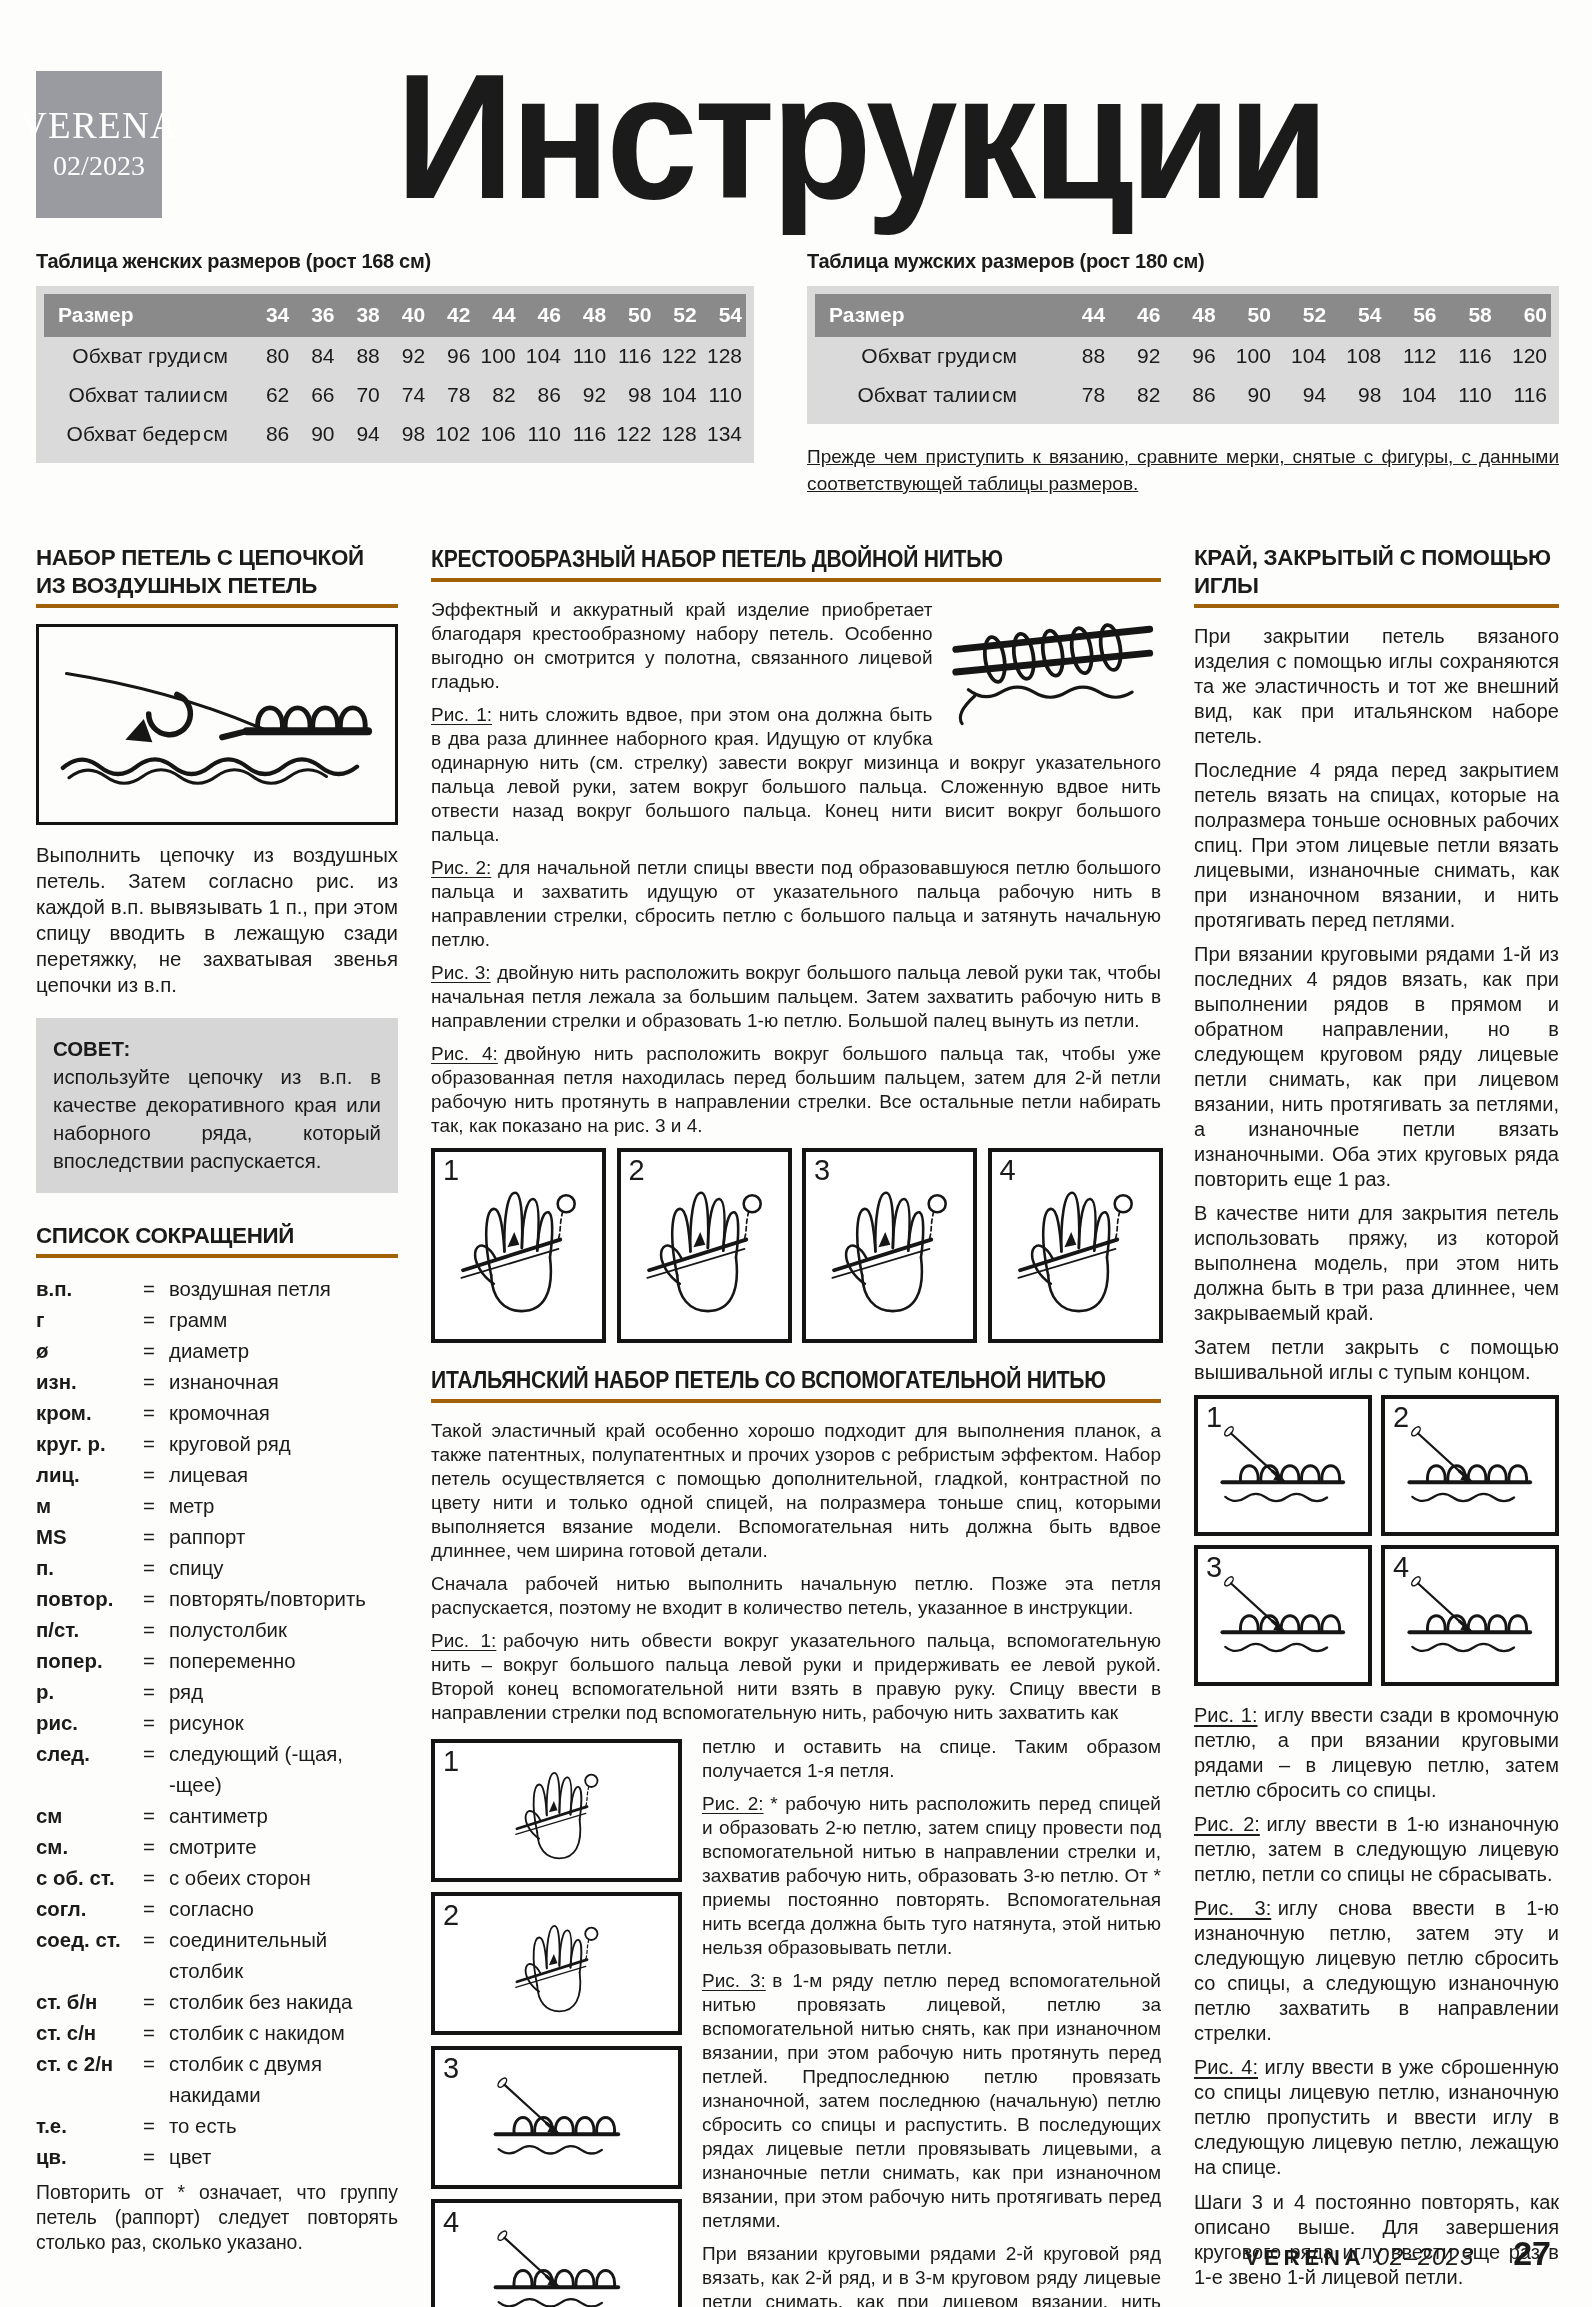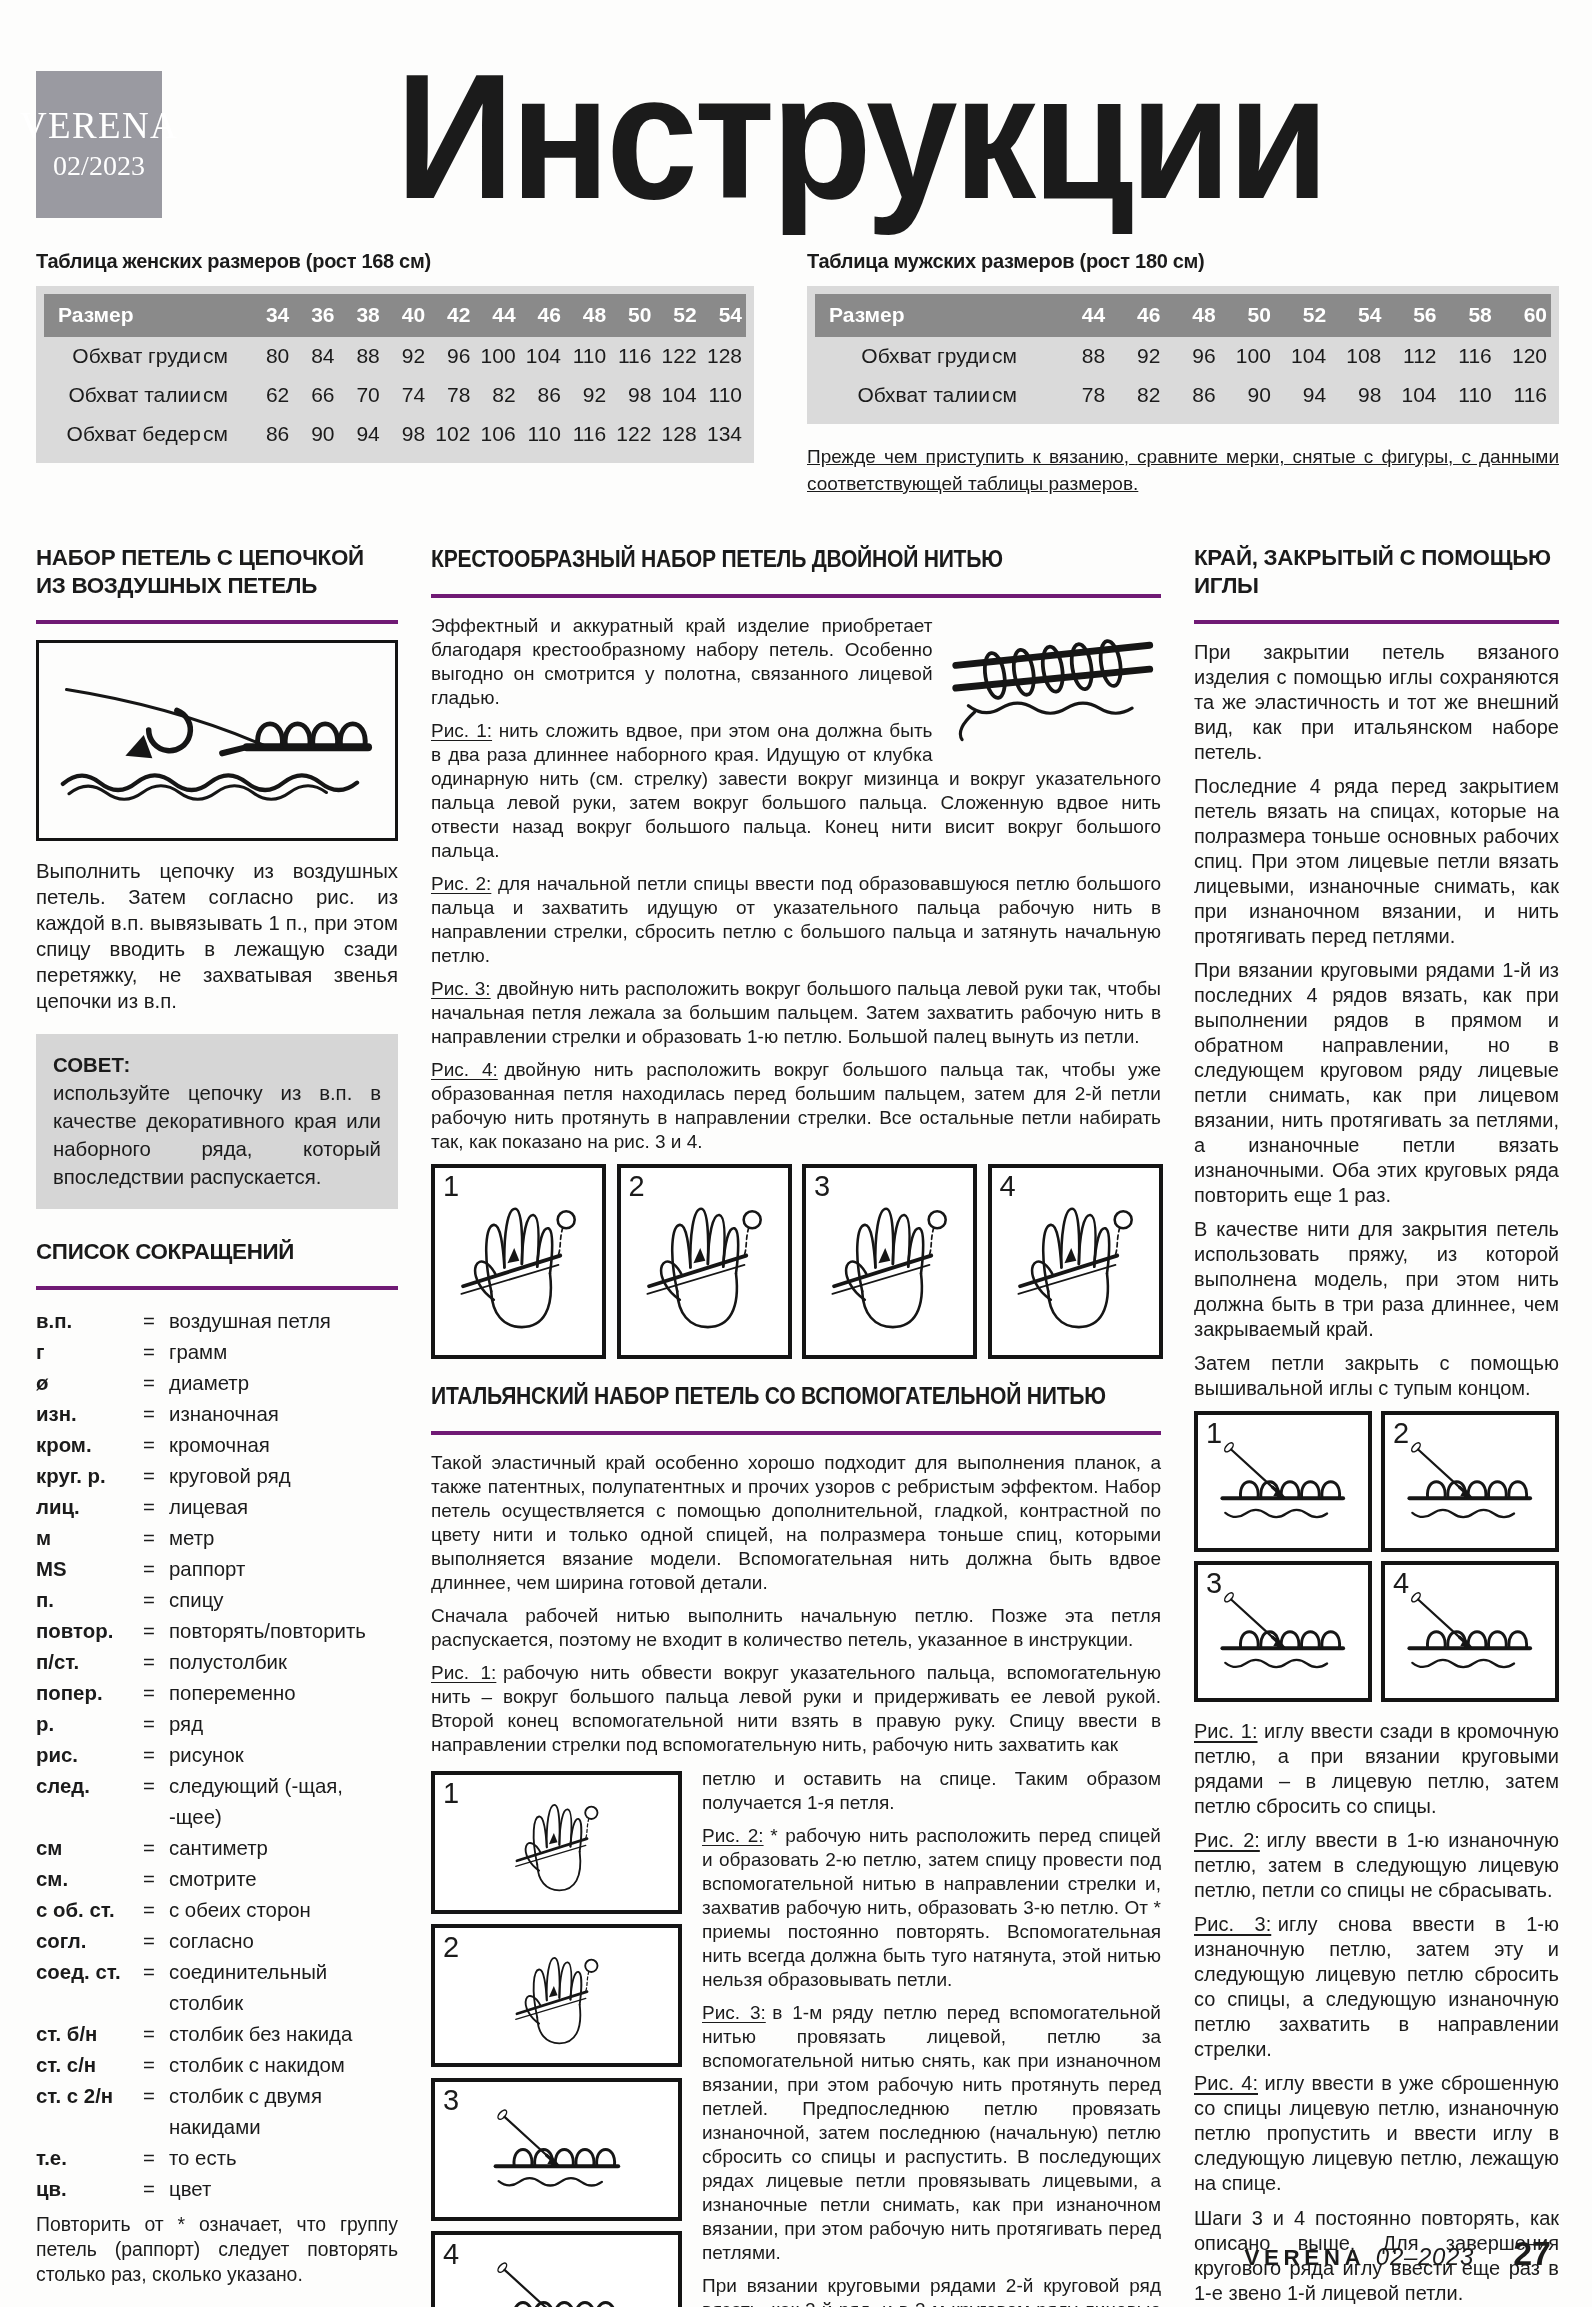--- a/index.html
+++ b/index.html
@@ -35,22 +35,22 @@
   .c-lbl-w{width:158px;} .c-unit-w{width:46px;}
   .c-lbl-m{width:176px;} .c-unit-m{width:63px;}
   .table-note{font-size:19px;line-height:27px;text-align:justify;text-decoration:underline;}
 
   
   .columns{display:flex;gap:33px;align-items:flex-start;}
   .col-left{width:362px;flex:none;}
   .col-mid{width:730px;flex:none;}
   .col-right{flex:1;}
 
-  h2.sec{font-weight:bold;border-bottom:4px solid #701a75;margin:0 0 16px 0;
-         padding-bottom:20px;letter-spacing:-0.3px;}
+  h2.sec{font-weight:bold;border-bottom:4px solid #a16207;margin:0 0 16px 0;
+         padding-bottom:4px;letter-spacing:-0.3px;}
   .col-left h2.sec,.col-right h2.sec{font-size:22.4px;line-height:28px;}
   .col-mid h2.sec{font-size:24px;line-height:30px;}
   .sec-line{display:inline-block;transform:scaleX(.88);transform-origin:left center;
             white-space:nowrap;}
 
   p.body{margin:0 0 9.2px 0;text-align:justify;}
   .col-left p.body{font-size:20.4px;line-height:26px;}
   .col-mid p.body{font-size:19px;line-height:24px;}
   .col-right p.body{font-size:20px;line-height:25px;}
   .figlbl{text-decoration:underline;text-underline-offset:3.3px;margin-right:6.6px;}

